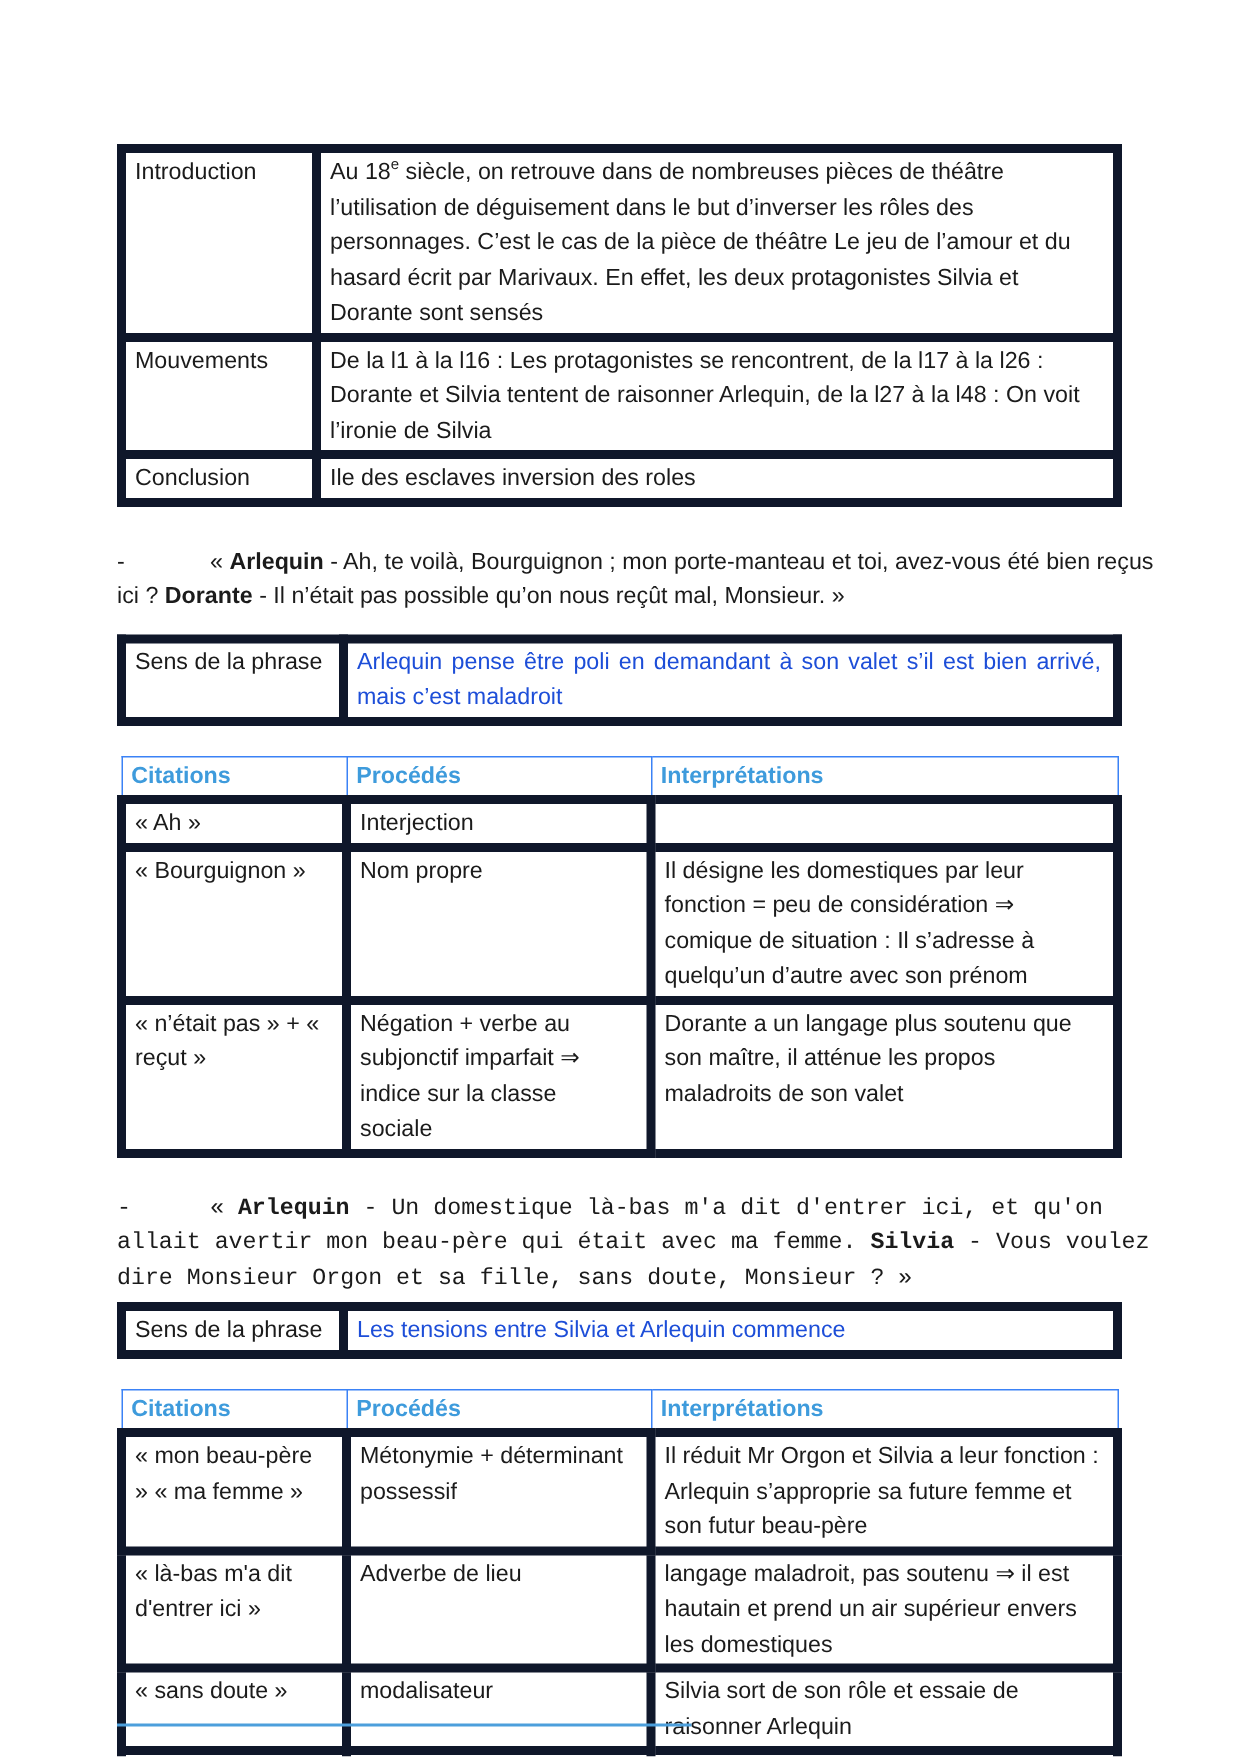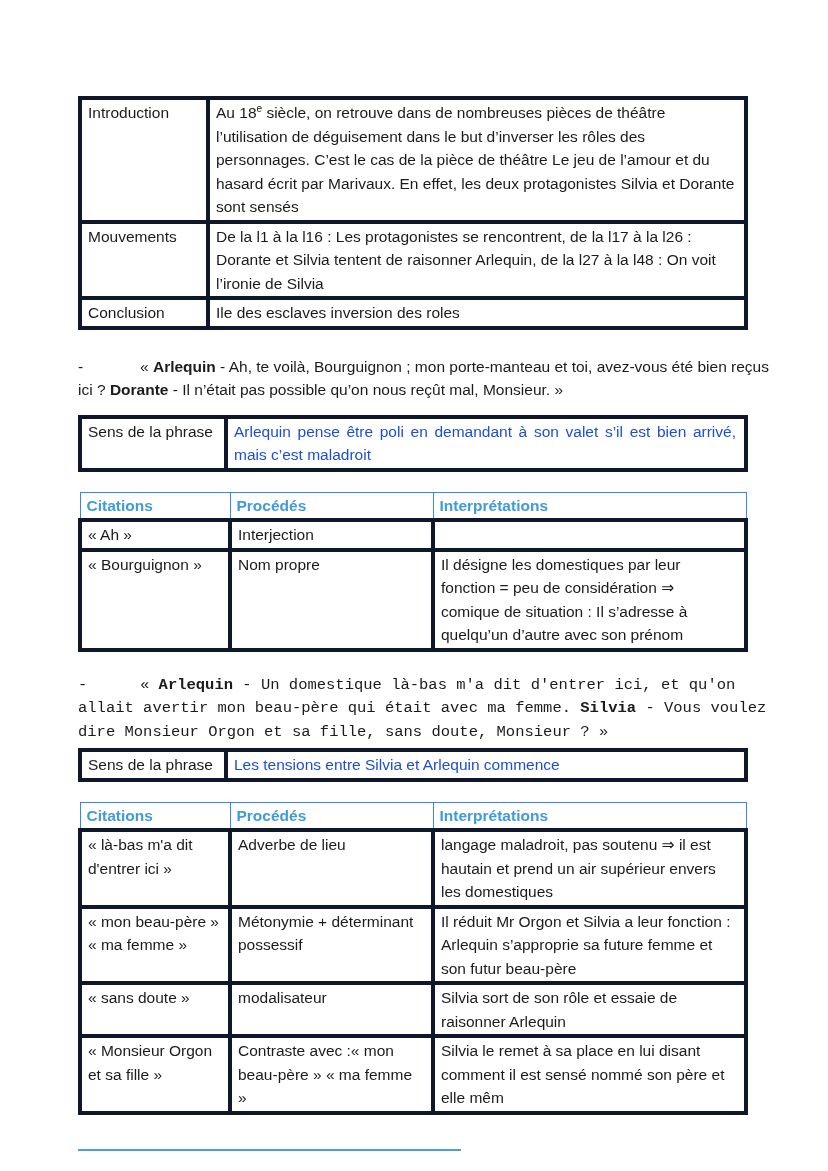--- a/index.html
+++ b/index.html
@@ -7,21 +7,21 @@
     position:relative;
     width:828px;height:1171px;
     background:#ffffff;
     font-family:"Liberation Sans","DejaVu Sans",sans-serif;
     font-size:15.5px;line-height:23.5px;
     color:#1b1b1b;
     overflow:hidden;
   }
   .content{position:absolute;left:78px;top:0;width:694px;}
   table{border-collapse:collapse;table-layout:fixed;width:670px;}
-  td{border:4px solid #0f172a;vertical-align:top;padding:1px 8px 1px 6px;}
+  td{border:6px solid #0f172a;vertical-align:top;padding:1px 8px 1px 6px;}
   
   .summary{margin-top:96px;}
   .summary .col-label{width:110px;}
   
   .quote{margin:25px 0 13px 0;width:694px;}
   .quote .dash{display:inline-block;width:62px;}
   .quote b{font-weight:bold;}
   .quote2{margin-top:22px;margin-bottom:4px;font-family:Liberation Mono, monospace;}
   
   .sens{margin-bottom:20px;}
@@ -86,20 +86,25 @@
       <tr>
         <td>« Ah »</td>
         <td>Interjection</td>
         <td></td>
       </tr>
       <tr>
         <td>« Bourguignon »</td>
         <td>Nom propre</td>
         <td>Il désigne les domestiques par leur fonction = peu de considération ⇒ comique de situation : Il s’adresse à quelqu’un d’autre avec son prénom</td>
       </tr>
+      <tr>
+        <td>« n’était pas » + « reçut »</td>
+        <td>Négation + verbe au subjonctif imparfait ⇒ indice sur la classe sociale</td>
+        <td>Dorante a un langage plus soutenu que son maître, il atténue les propos maladroits de son valet</td>
+      </tr>
     </tbody>
       </table>
 
     <p class="quote quote2"><span class="dash">-</span><span>« </span><b>Arlequin</b><span> - Un domestique là-bas m'a dit d'entrer ici, et qu'on allait avertir mon beau-père qui était avec ma femme. </span><b>Silvia</b><span> - Vous voulez dire Monsieur Orgon et sa fille, sans doute, Monsieur ? »</span></p>
 
     <table class="sens">
       <tbody>
           <tr>
         <td class="col-label">Sens de la phrase</td>
         <td class="sens-value" style="text-align:left;">Les tensions entre Silvia et Arlequin commence</td>
@@ -108,28 +113,28 @@
       </table>
 
     <table class="analysis">
       <tbody>
           <tr>
         <th class="col-cit">Citations</th>
         <th class="col-proc">Procédés</th>
         <th>Interprétations</th>
       </tr>
       <tr>
+        <td>« mon beau-père » « ma femme »</td>
+        <td>Métonymie + déterminant possessif</td>
+        <td>Il réduit Mr Orgon et Silvia a leur fonction : Arlequin s’approprie sa future femme et son futur beau-père</td>
+      </tr>
+      <tr>
         <td>« là-bas m'a dit d'entrer ici »</td>
         <td>Adverbe de lieu</td>
         <td>langage maladroit, pas soutenu ⇒ il est hautain et prend un air supérieur envers les domestiques</td>
-      </tr>
-      <tr>
-        <td>« mon beau-père » « ma femme »</td>
-        <td>Métonymie + déterminant possessif</td>
-        <td>Il réduit Mr Orgon et Silvia a leur fonction : Arlequin s’approprie sa future femme et son futur beau-père</td>
       </tr>
       <tr>
         <td>« sans doute »</td>
         <td>modalisateur</td>
         <td>Silvia sort de son rôle et essaie de raisonner Arlequin</td>
       </tr>
       <tr>
         <td>« Monsieur Orgon et sa fille »</td>
         <td>Contraste avec :« mon beau-père » « ma femme »</td>
         <td>Silvia le remet à sa place en lui disant comment il est sensé nommé son père et elle mêm</td>

